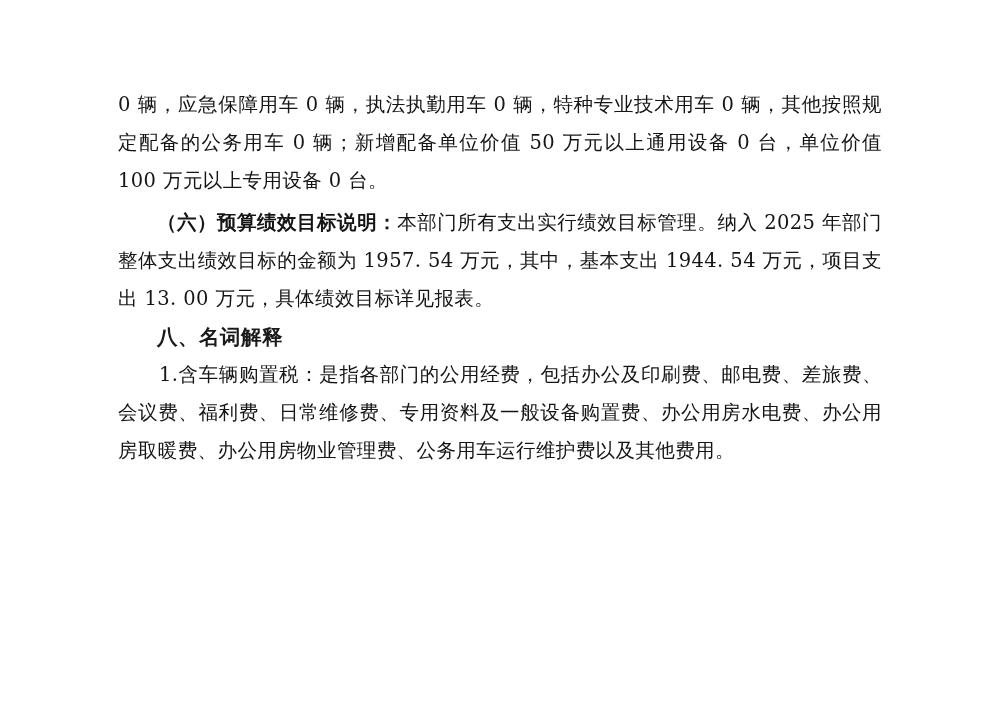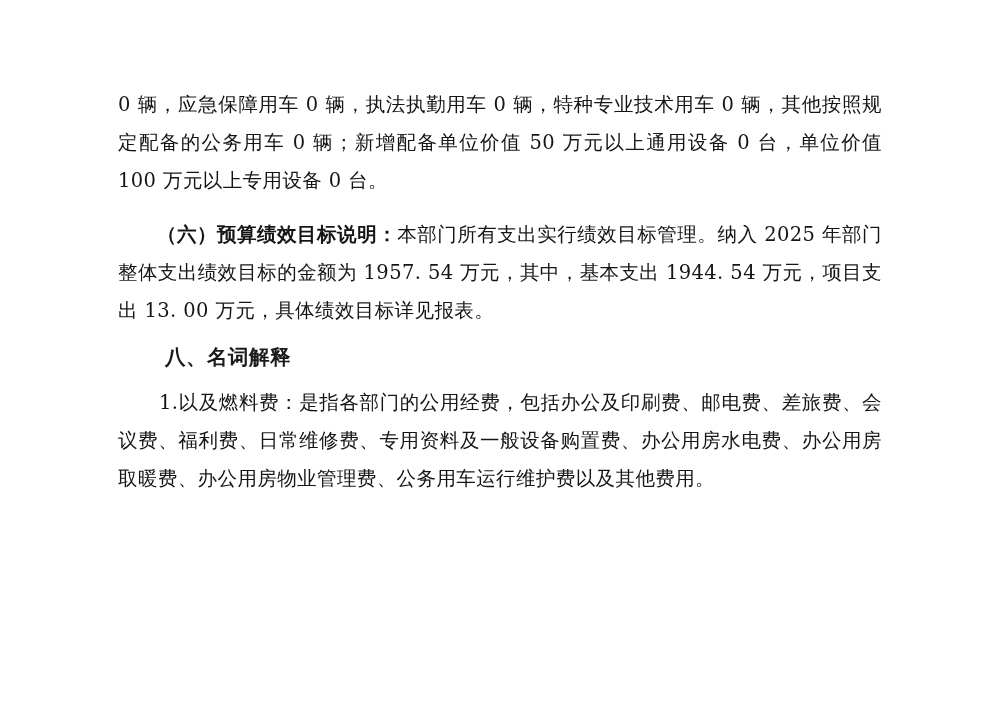--- a/index.html
+++ b/index.html
@@ -40,41 +40,41 @@
   .indent-num {
     text-indent: 41px;
   }
   .bold {
     font-weight: 700;
   }
   .heading {
     font-size: 20.5px;
     font-weight: 700;
     line-height: 38px;
-    margin: 8px;
+    margin: 0;
     text-indent: 39px;
     letter-spacing: 0.5px;
     font-family: "DejaVu Sans", "Liberation Sans", sans-serif;
   }
   .blk {
     margin-top: 0;
   }
   .sec-gap {
-    margin-top: 16px;
+    margin-top: 4px;
   }
 </style>
 </head>
 <body>
 
 <div class="page">
   <div class="doc-body">
 
     <p class="blk">0 辆，应急保障用车 0 辆，执法执勤用车 0 辆，特种专业技术用车 0 辆，其他按照规定配备的公务用车 0 辆；新增配备单位价值 50 万元以上通用设备 0 台，单位价值 100 万元以上专用设备 0 台。</p>
 
     <p class="indent sec-gap"><span class="bold">（六）预算绩效目标说明：</span><span>本部门所有支出实行绩效目标管理。纳入 2025 年部门整体支出绩效目标的金额为 1957. 54 万元，其中，基本支出 1944. 54 万元，项目支出 13. 00 万元，具体绩效目标详见报表。</span></p>
 
     <h2 class="heading">八、名词解释</h2>
 
-    <p class="indent-num"><span>1.</span><span>以及燃料费：</span><span>是指各部门的公用经费，包括办公及印刷费、邮电费、差旅费、会议费、福利费、日常维修费、专用资料及一般设备购置费、办公用房水电费、办公用房取暖费、办公用房物业管理费、公务用车运行维护费以及其他费用。</span></p>
+    <p class="indent-num"><span>1.</span><span>含车辆购置税：</span><span>是指各部门的公用经费，包括办公及印刷费、邮电费、差旅费、会议费、福利费、日常维修费、专用资料及一般设备购置费、办公用房水电费、办公用房取暖费、办公用房物业管理费、公务用车运行维护费以及其他费用。</span></p>
 
 
   </div>
 </div>
 
 </body></html>

